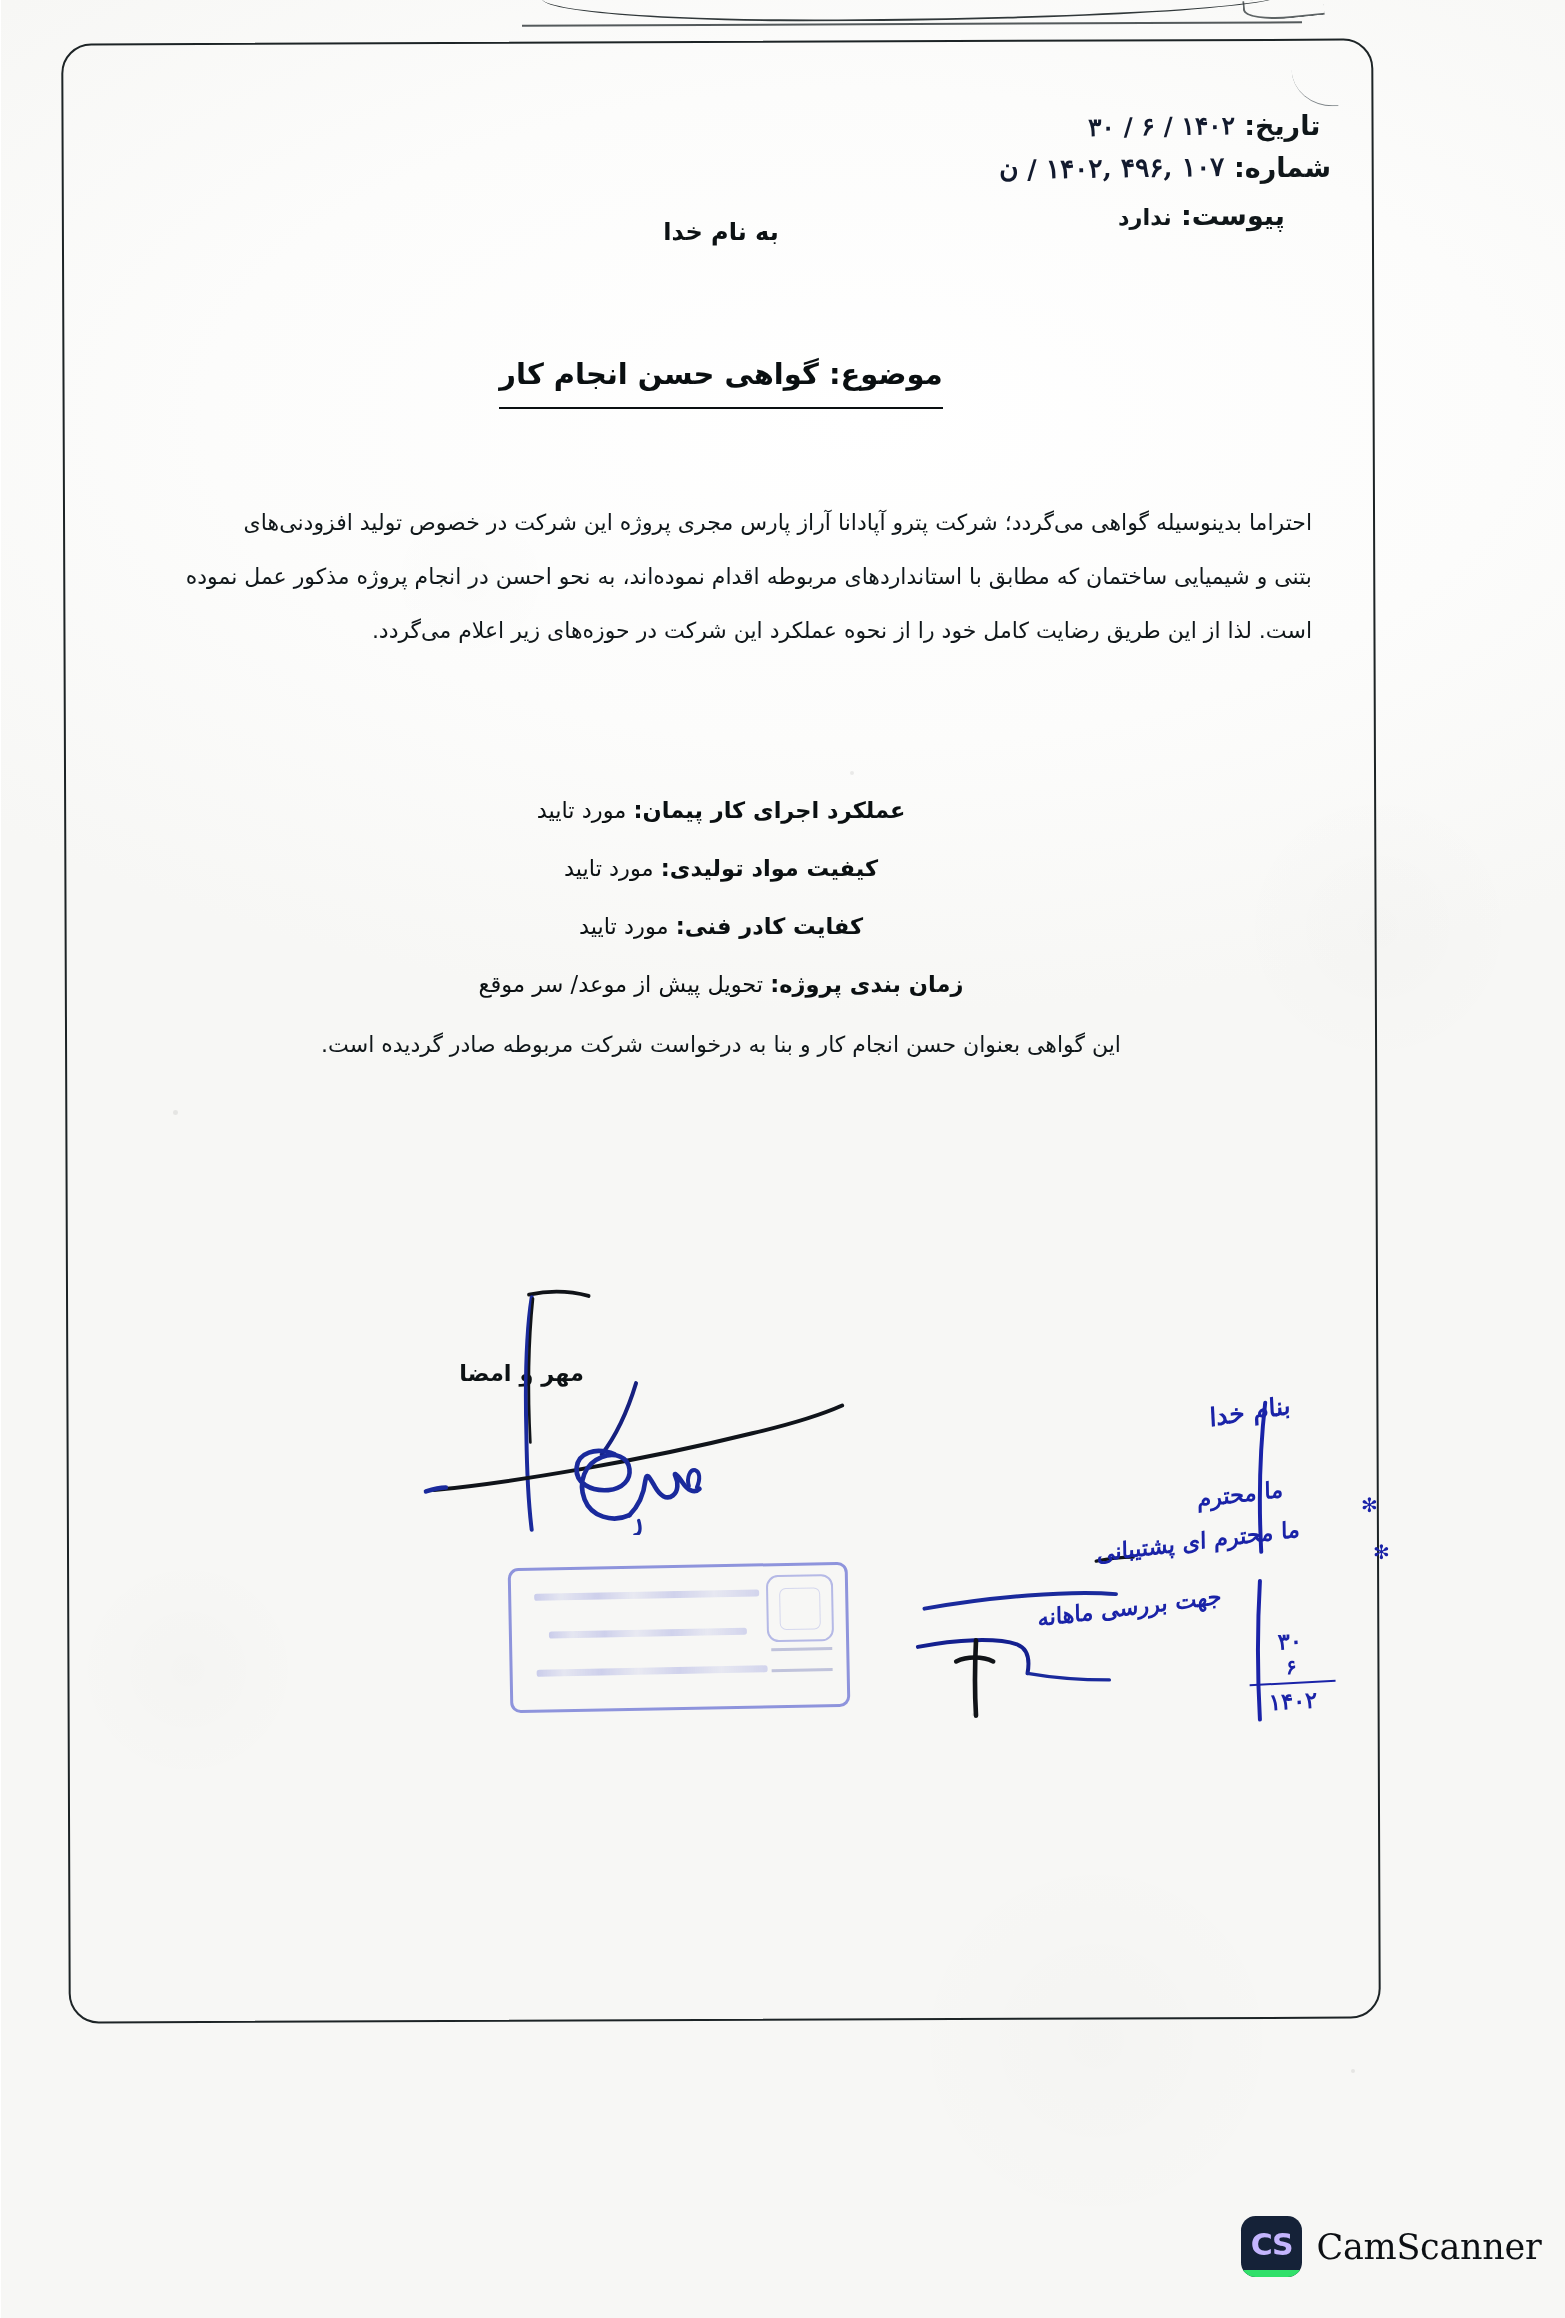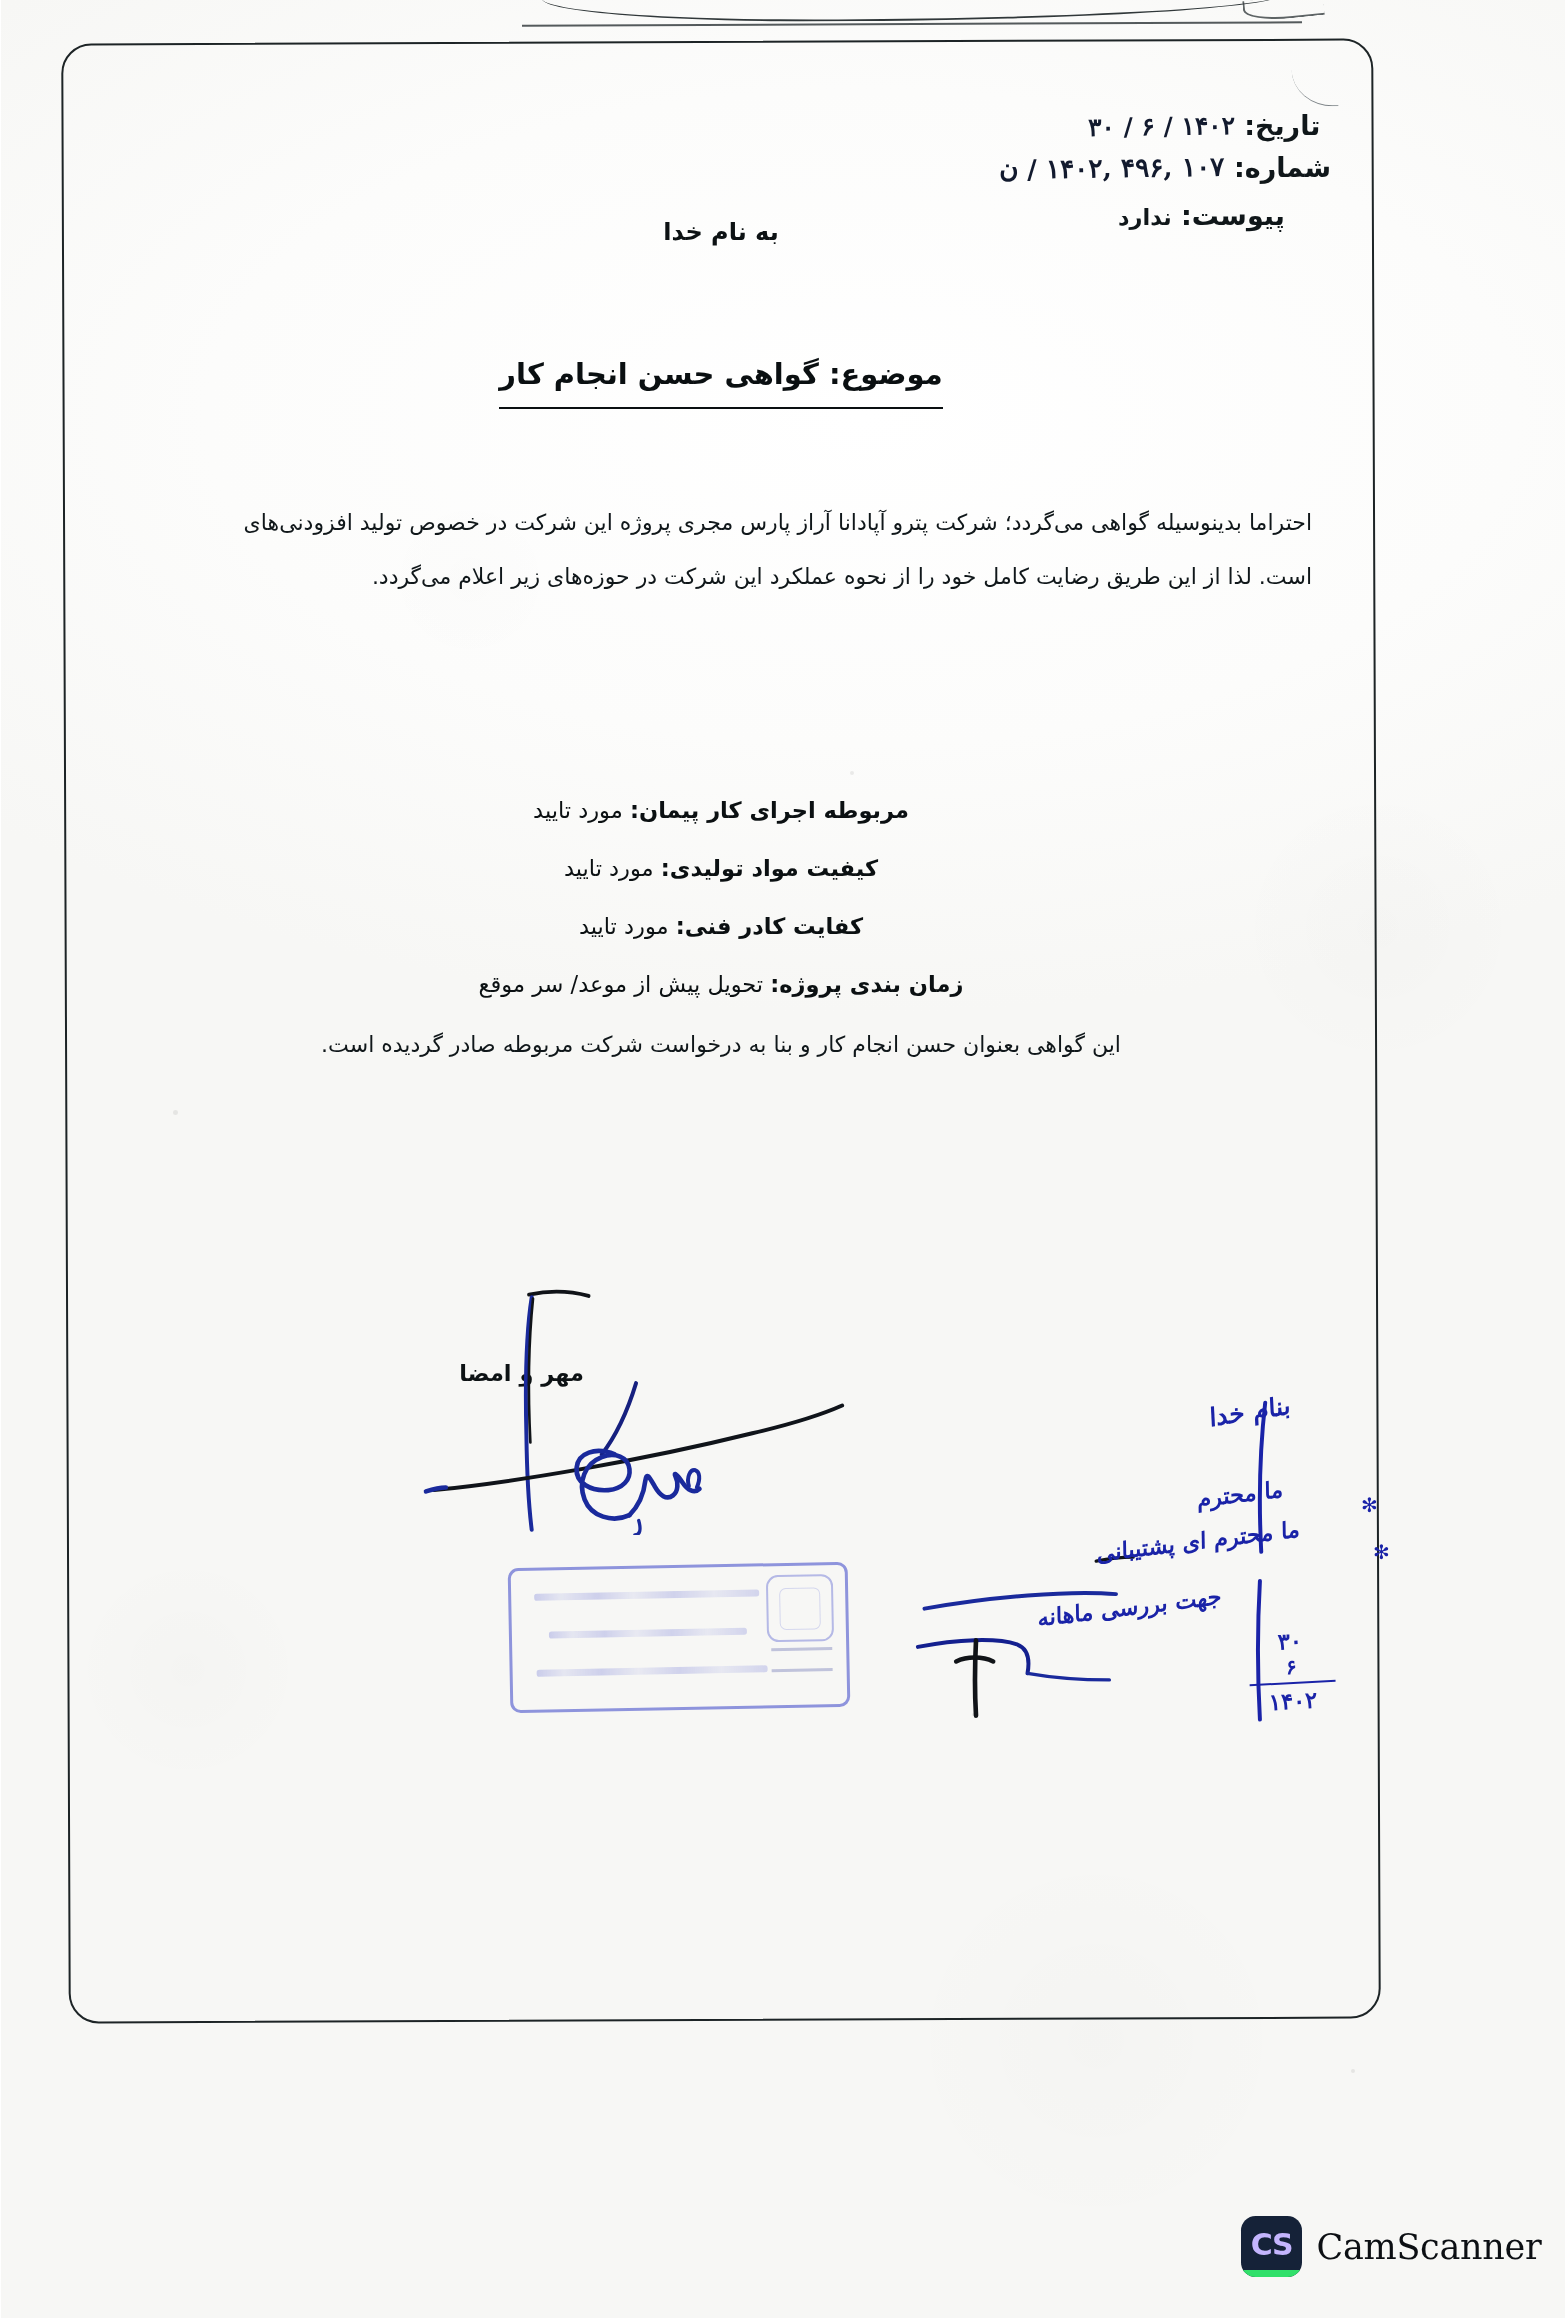--- a/index.html
+++ b/index.html
@@ -496,26 +496,27 @@
     </div>
 
     <div id="bismillah">به نام خدا</div>
 
     <div id="subject-line">
       <span class="subject-text">موضوع: گواهی حسن انجام کار</span>
     </div>
 
     <div id="body-paragraph">
       <span class="line line-1">احتراما بدینوسیله گواهی می‌گردد؛ شرکت پترو آپادانا آراز پارس مجری پروژه این شرکت در خصوص تولید افزودنی‌های</span>
+      <span class="line line-2">بتنی و شیمیایی ساختمان که مطابق با استانداردهای مربوطه اقدام نموده‌اند، به نحو احسن در انجام پروژه مذکور عمل نموده</span>
       <span class="line line-3">است. لذا از این طریق رضایت کامل خود را از نحوه عملکرد این شرکت در حوزه‌های زیر اعلام می‌گردد.</span>
     </div>
 
     <div id="criteria-list">
       <div class="criteria-item">
-        <span class="criteria-key">مربوطه اجرای کار پیمان:</span>
+        <span class="criteria-key">عملکرد اجرای کار پیمان:</span>
         <span class="criteria-val">مورد تایید</span>
       </div>
       <div class="criteria-item">
         <span class="criteria-key">کیفیت مواد تولیدی:</span>
         <span class="criteria-val">مورد تایید</span>
       </div>
       <div class="criteria-item">
         <span class="criteria-key">کفایت کادر فنی:</span>
         <span class="criteria-val">مورد تایید</span>
       </div>

